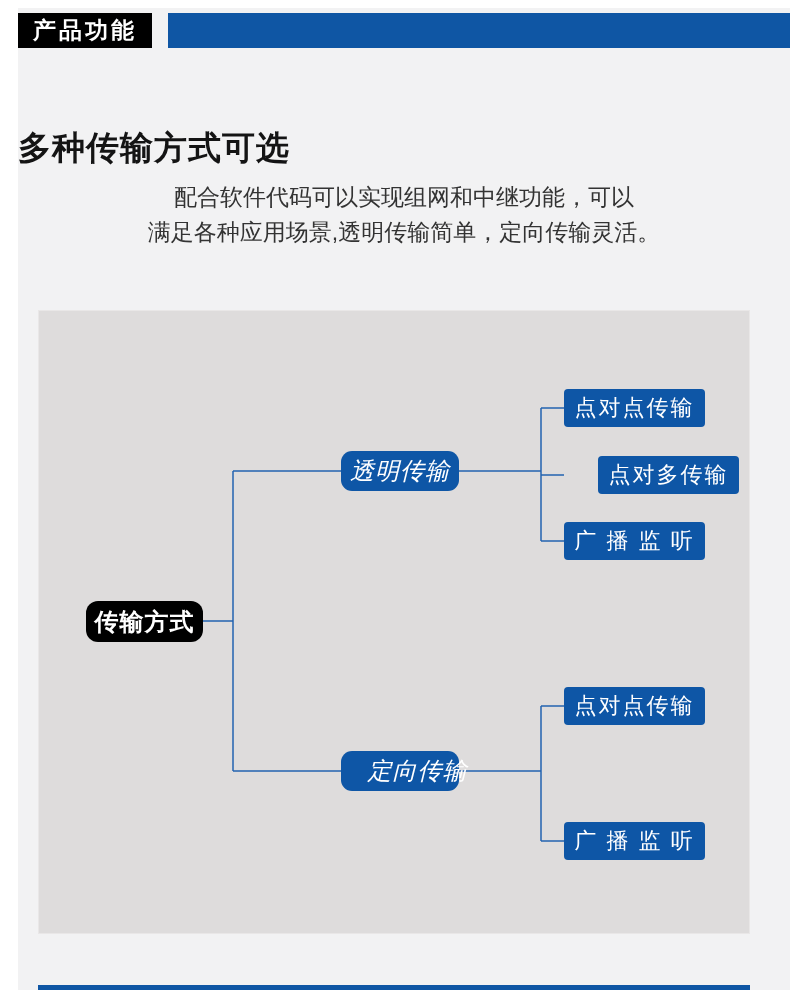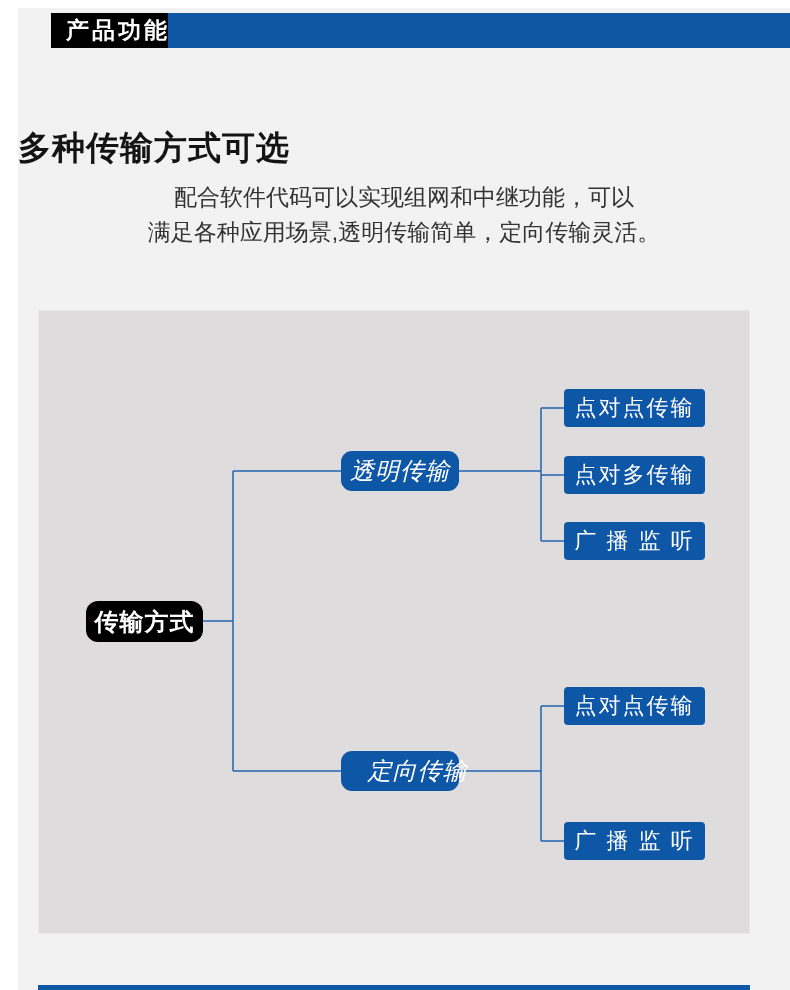--- a/index.html
+++ b/index.html
@@ -4,21 +4,21 @@
 <style>
   * { margin:0; padding:0; box-sizing:border-box; }
   html,body { width:790px; height:990px; background:#ffffff; overflow:hidden;
               font-family:"Liberation Sans", sans-serif; }
   .section { position:absolute; left:18px; top:8px; width:772px; height:982px;
              background:#f2f2f3; }
 
   
   .tag-box { position:absolute; left:0; top:5px; width:134px; height:35px;
              background:#000000; color:#ffffff; font-size:23px; font-weight:bold;
-             letter-spacing:3px; display:flex; align-items:center; justify-content:center;margin-left:33px; }
+             letter-spacing:3px; display:flex; align-items:center; justify-content:center; }
   .header-bar { position:absolute; left:150px; top:5px; width:622px; height:35px; }
 
   
   .title { position:absolute; left:0; top:118px; width:100%; 
            font-size:33px; font-weight:bold; color:#141414; letter-spacing:1px; }
   .desc { position:absolute; left:0; top:172px; width:100%; text-align:center;
           font-size:23px; color:#333333; line-height:35px; }
 
   
   .panel { position:absolute; left:20px; top:302px; width:712px; height:624px;
@@ -74,20 +74,20 @@
         <path d="M502,530 H525"></path>
       </g>
     </svg>
 
     <div class="node node-root node-bg" style="background: #000000;">传输方式</div>
 
     <div class="node node-mid mid-0 node-bg" style="background: rgb(14, 86, 166);">透明传输</div>
     <div class="node node-mid mid-1 node-bg" style="background: rgb(14, 86, 166);">定向传输</div>
 
     <div class="node node-child child-a0 node-bg" style="background: rgb(14, 86, 166);">点对点传输</div>
-    <div class="node node-child child-a1 node-bg" style="background: rgb(14, 86, 166);">点对多传输</div>
+    <div class="node node-child child-a1 node-bg" style="background: rgb(14, 86, 166); margin-left: 34px;">点对多传输</div>
     <div class="node node-child child-a2 node-bg" style="background: rgb(14, 86, 166);">广 播 监 听</div>
     <div class="node node-child child-b0 node-bg" style="background: rgb(14, 86, 166);">点对点传输</div>
     <div class="node node-child child-b1 node-bg" style="background: rgb(14, 86, 166);">广 播 监 听</div>
   </div>
 
   <div class="bottom-accent accent-bg" style="background: rgb(15, 86, 164);"></div>
 </div>
 
 </body></html>

